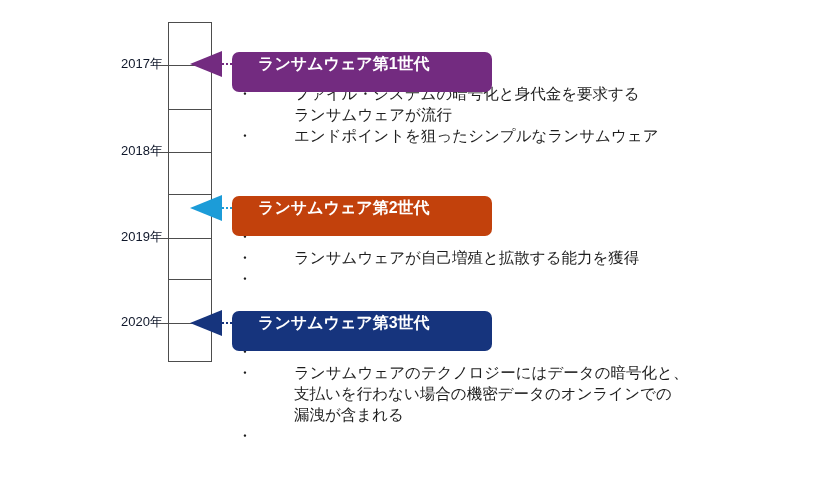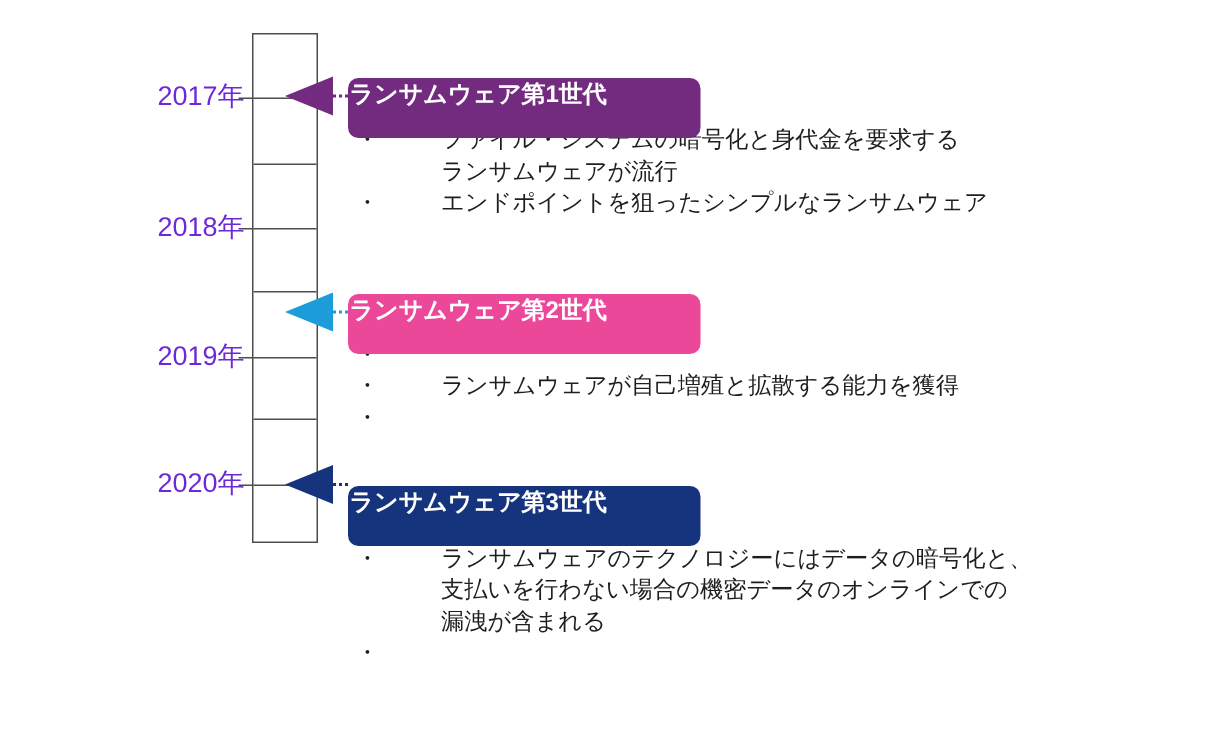--- a/index.html
+++ b/index.html
@@ -39,23 +39,23 @@
     width: 10px;
     height: 0;
     border-top: 1.5px solid #4d4d4d;
   }
   
   .year-label {
     position: absolute;
     left: 85px;
     width: 78px;
     text-align: right;
-    font-size: 18px;
+    font-size: 13px;
     line-height: 22px;
-    color: #6d28d9;
+    color: #0f172a;
   }
   
   .gen-arrow {
     position: absolute;
     left: 190px;
     width: 0;
     height: 0;
     border-top: 13px solid transparent;
     border-bottom: 13px solid transparent;
     border-right: 32px solid #000;
@@ -69,21 +69,21 @@
     height: 0;
     border-top: 2.5px dotted #000;
     z-index: 2;
   }
   
   .gen-header {
     position: absolute;
     left: 232px;
     width: 234px;
     height: 40px;
-    padding-left: 1px;
+    padding-left: 26px;
     border-radius: 7px;
     color: #ffffff;
     font-size: 16px;
     font-weight: bold;
     line-height: 24px;
     white-space: nowrap;
     z-index: 2;
   }
   
   .bullets {
@@ -143,39 +143,39 @@
 ランサムウェアが流行</span>
     </div>
     <div class="bullet-row">
       <span class="bullet-marker">・</span>
       <span class="bullet-text">エンドポイントを狙ったシンプルなランサムウェア</span>
     </div>
   </div>
 
   <div class="gen-dots" style="top: 207px; border-top-color: rgb(28, 156, 216);"></div>
   <div class="gen-arrow" style="top: 195px; border-right-color: rgb(28, 156, 216);"></div>
-  <div class="gen-header" style="top: 196px; background-color: #ec4899;">
+  <div class="gen-header" style="top: 196px; background-color: #c2410c;">
     <span>ランサムウェア第2世代</span>
   </div>
   <div class="bullets" style="top:226px">
     <div class="bullet-row">
       <span class="bullet-marker">・</span>
     </div>
     <div class="bullet-row">
       <span class="bullet-marker">・</span>
       <span class="bullet-text">ランサムウェアが自己増殖と拡散する能力を獲得</span>
     </div>
     <div class="bullet-row">
       <span class="bullet-marker">・</span>
     </div>
   </div>
 
   <div class="gen-dots" style="top: 322px; border-top-color: rgb(22, 52, 125);"></div>
   <div class="gen-arrow" style="top: 310px; border-right-color: rgb(22, 52, 125);"></div>
-  <div class="gen-header" style="top: 311px; background-color: rgb(22, 52, 125); margin-top: 13px;">
+  <div class="gen-header" style="top: 311px; background-color: rgb(22, 52, 125);">
     <span>ランサムウェア第3世代</span>
   </div>
   <div class="bullets" style="top:341px">
     <div class="bullet-row">
       <span class="bullet-marker">・</span>
     </div>
     <div class="bullet-row">
       <span class="bullet-marker">・</span>
       <span class="bullet-text">ランサムウェアのテクノロジーにはデータの暗号化と、
 支払いを行わない場合の機密データのオンラインでの

